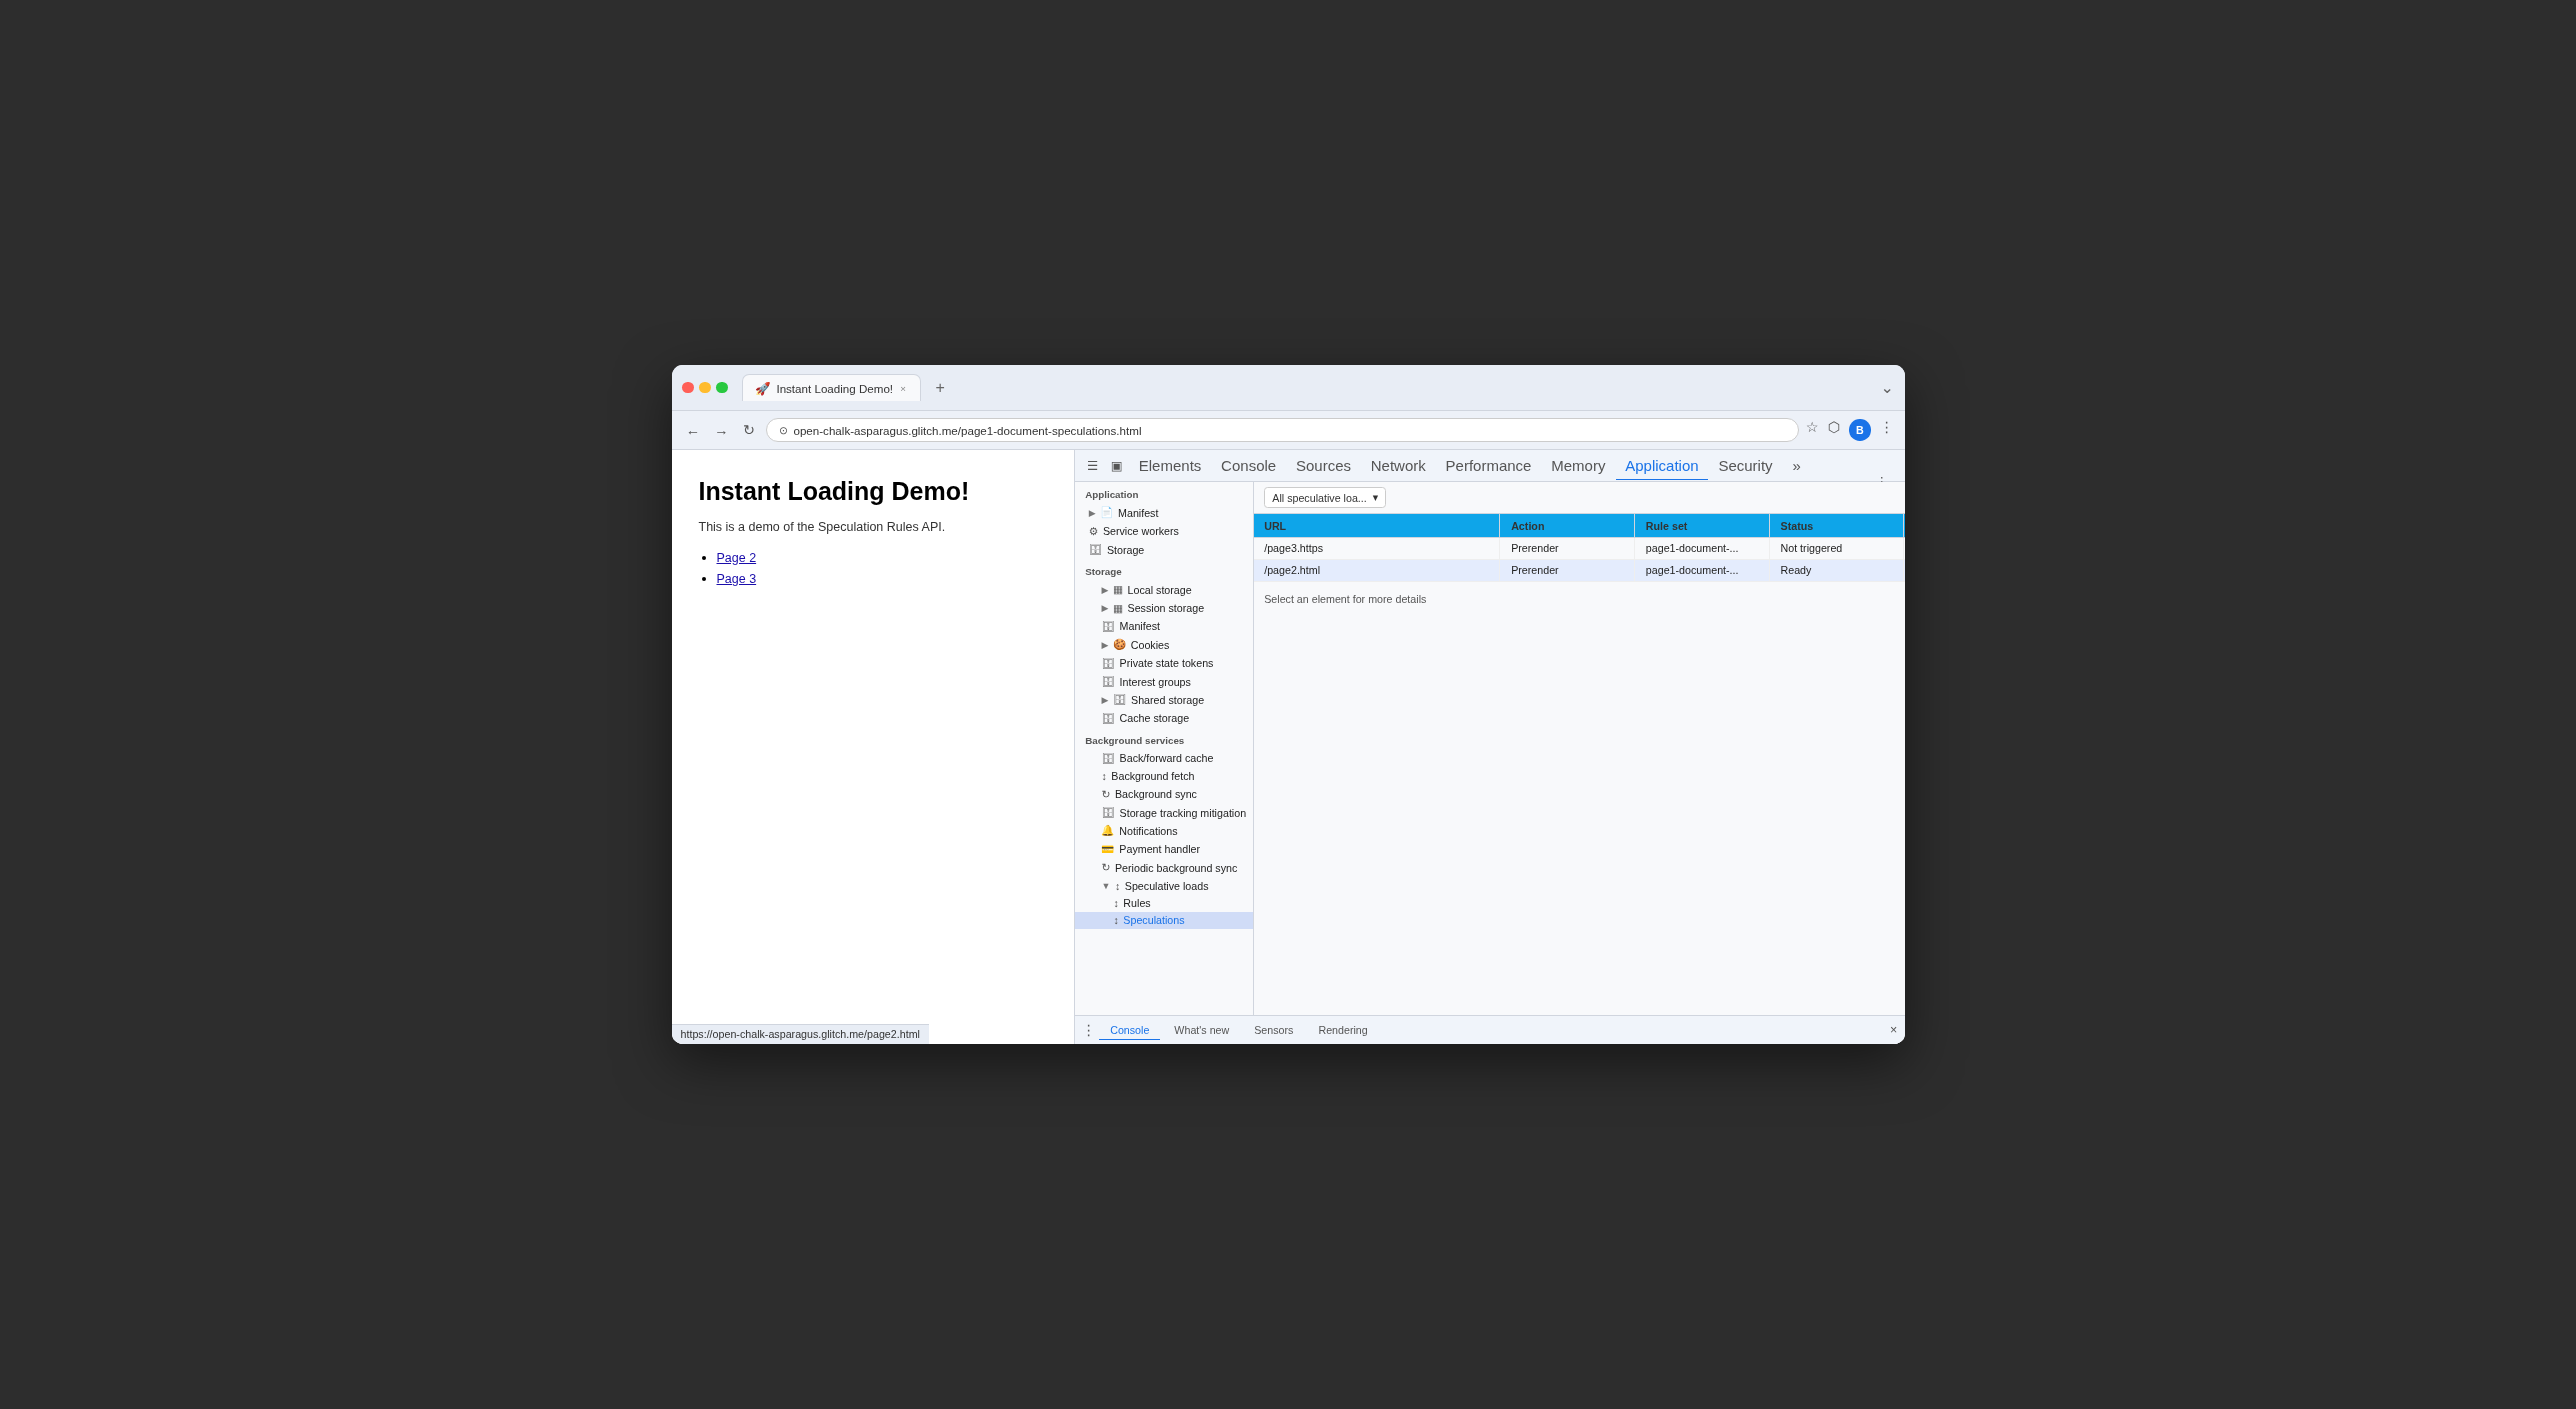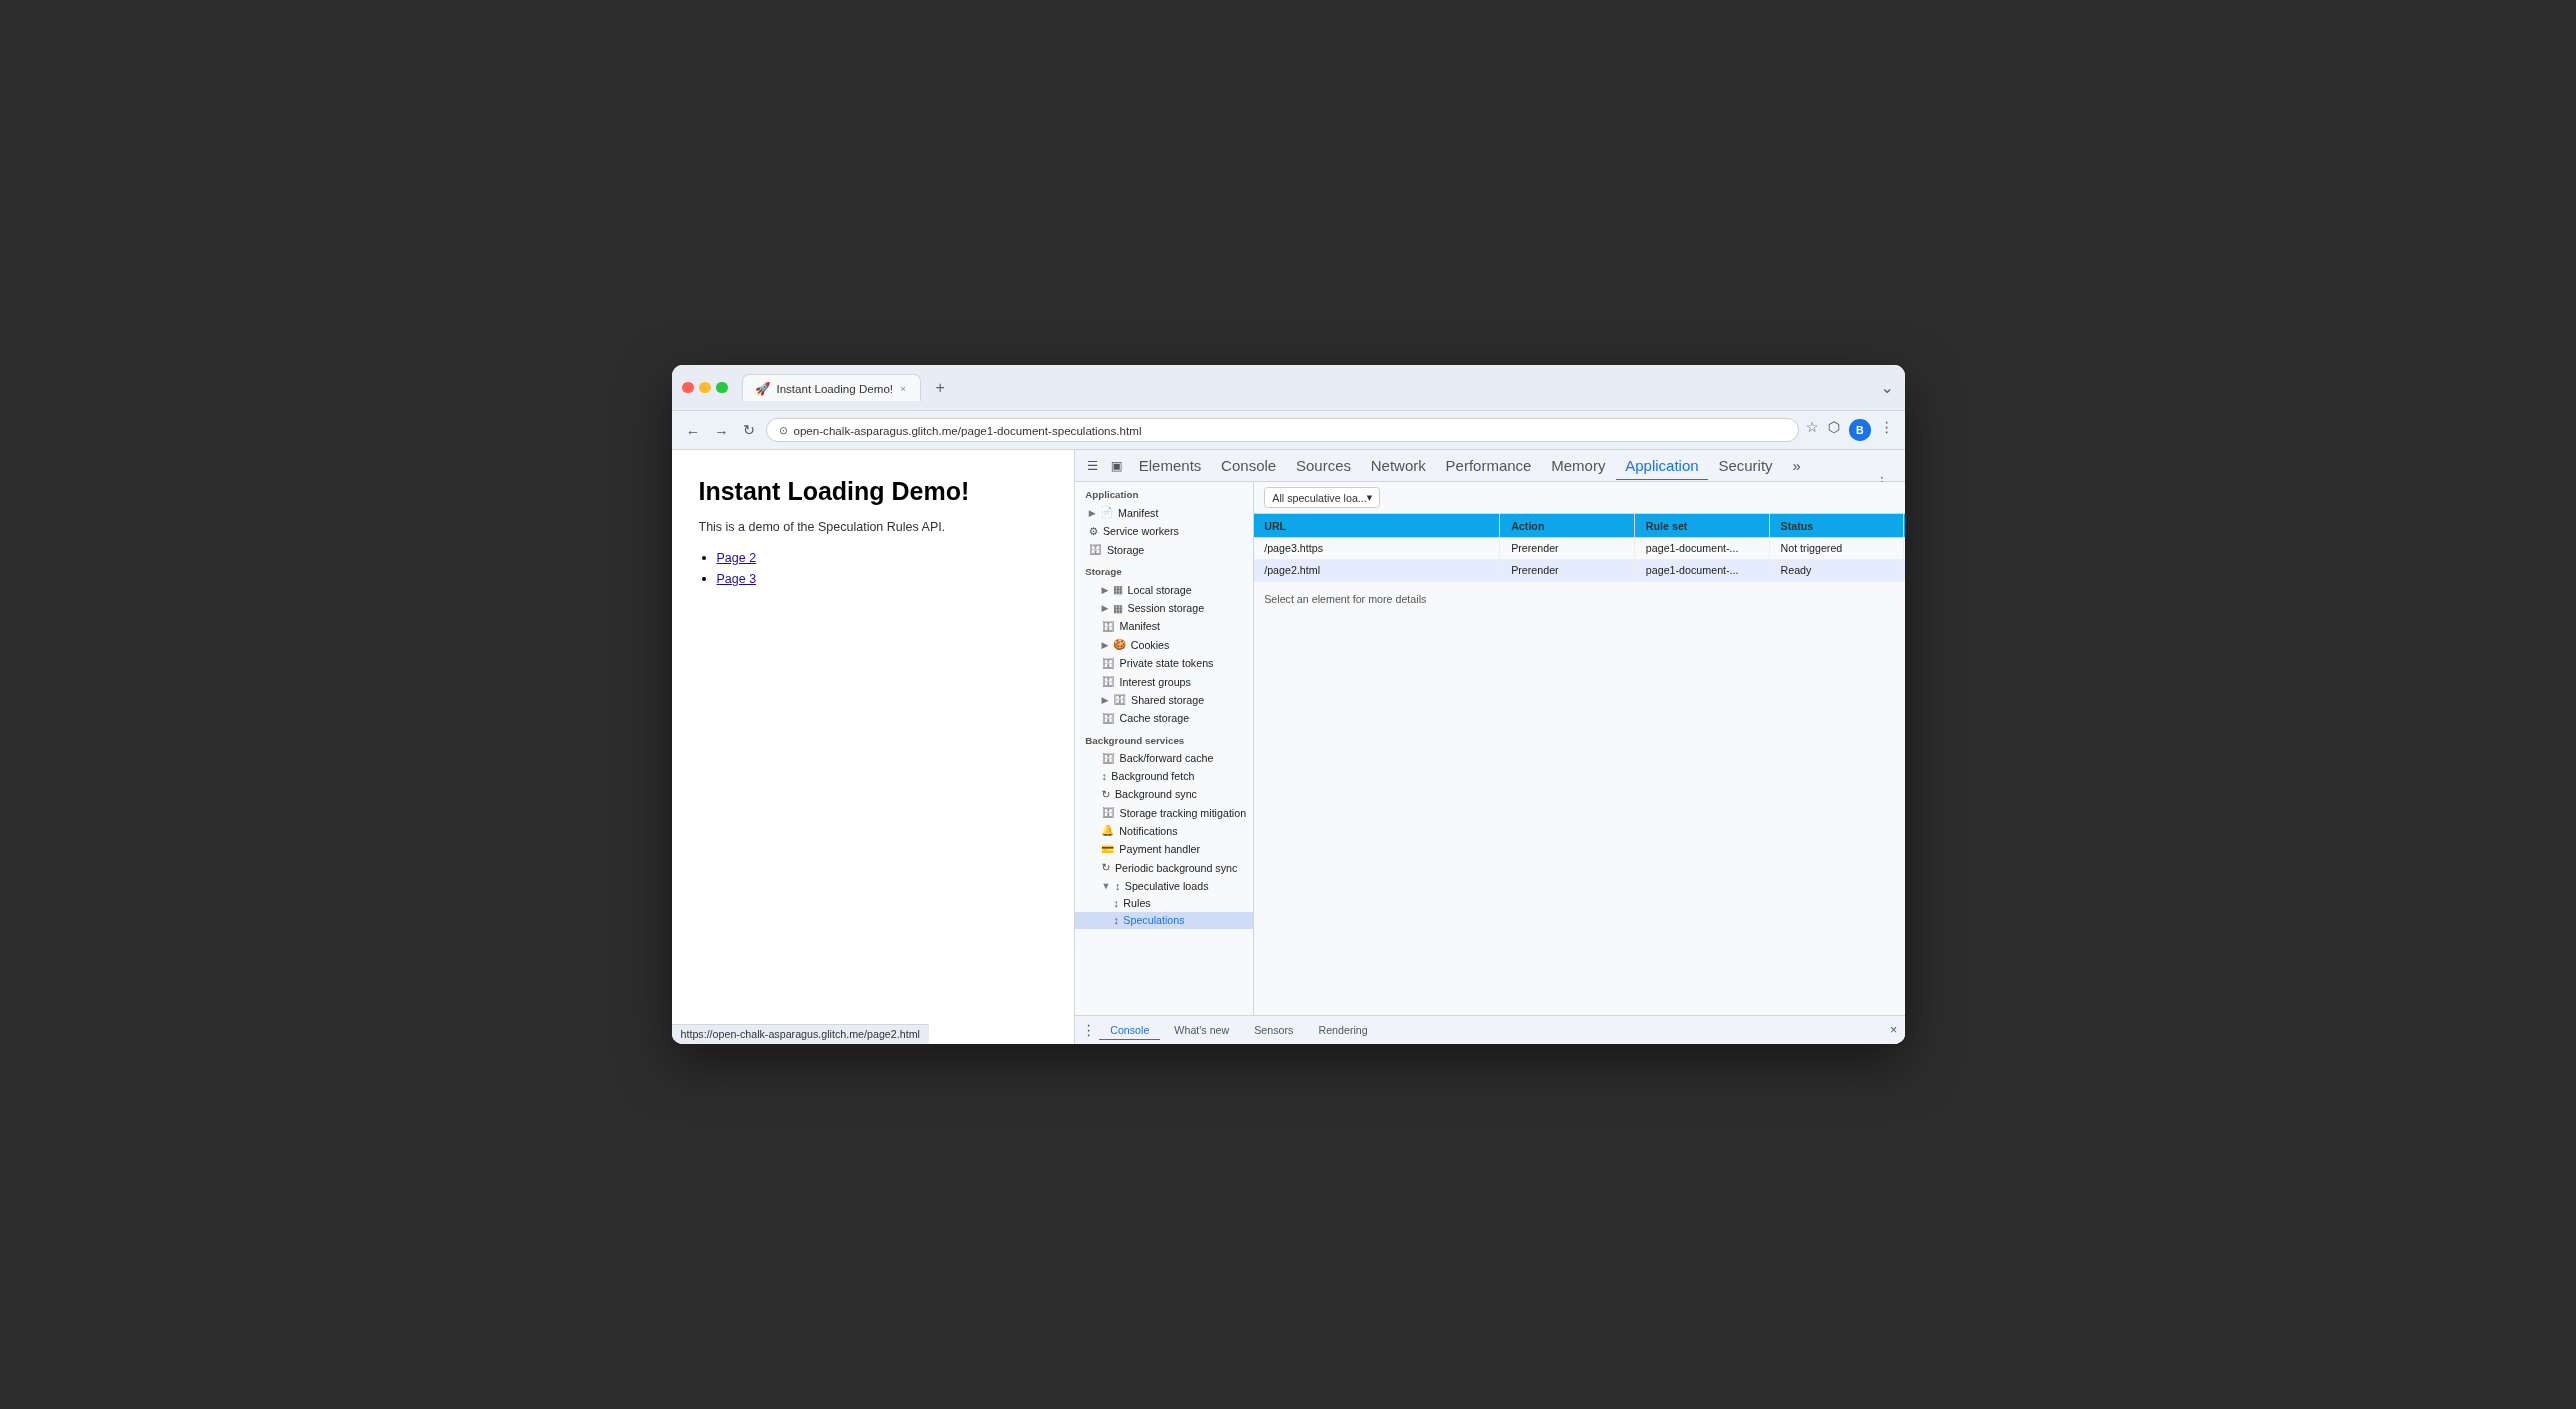--- a/index.html
+++ b/index.html
@@ -234,21 +234,21 @@
       display: flex;
       align-items: center;
       padding: 5.4px 10.7px;
       border-bottom: 0.9px solid #d0d5de;
       background: #f8f9fb;
       gap: 5.4px;
     }
     .filter-dropdown {
       display: flex;
       align-items: center;
-      gap: 0;
+      gap: 6px;
       background: white;
       border: 0.9px solid #ccc;
       border-radius: 3.6px;
       padding: 2.7px 7.1px;
       font-size: 10.7px;
       color: #333;
       cursor: pointer;
     }
     
     .dt-table {

